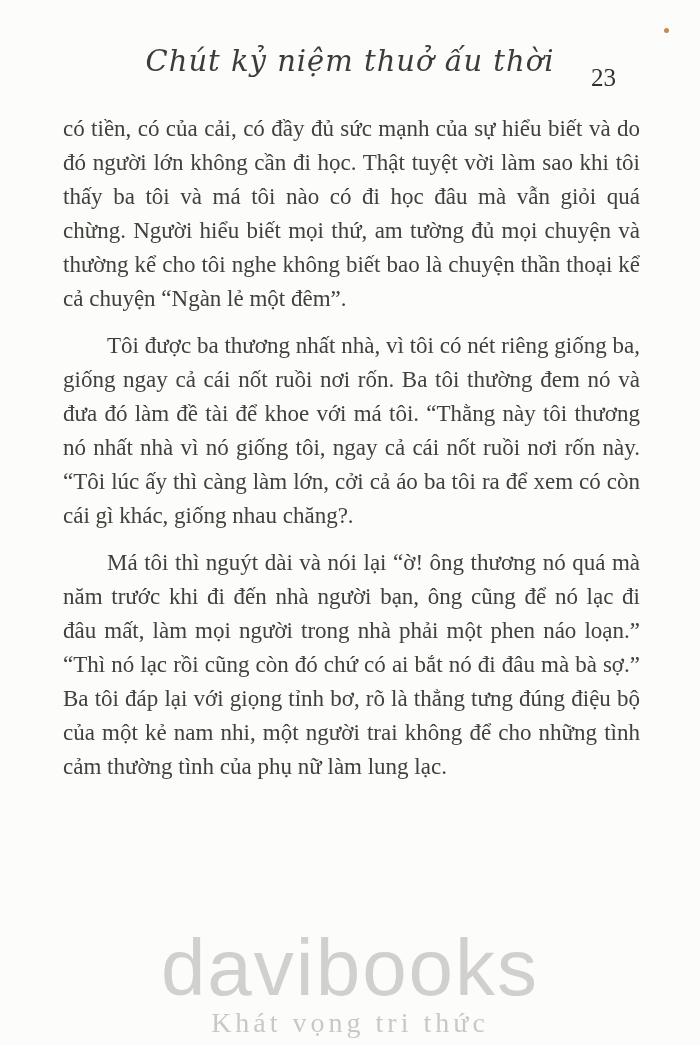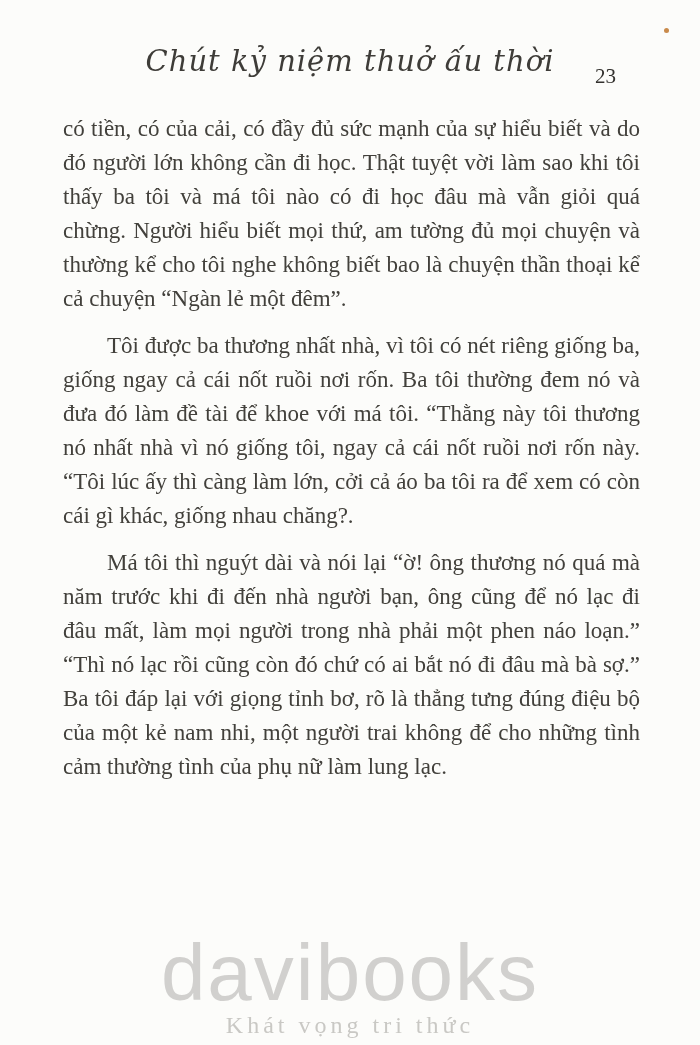--- a/index.html
+++ b/index.html
@@ -23,21 +23,21 @@
     font-style: italic;
     font-size: 29px;
     color: #3e3c38;
     letter-spacing: 1px;
     font-family: "DejaVu Serif", serif;
   }
   .page-num {
     position: absolute;
     top: 64px;
     right: 84px;
-    font-size: 21px;
+    font-size: 25px;
     color: #33312e;
     text-align: right;
   }
 
   .body-text {
     position: relative;
     z-index: 2;
     margin: 34px 60px 0 63px;
     font-size: 23px;
     line-height: 34px;
@@ -57,21 +57,21 @@
     pointer-events: none;
   }
   .wm-name {
     font-size: 80px;
     line-height: 74px;
     letter-spacing: 2px;
     color: rgba(158, 156, 152, 0.45);
     font-family: Liberation Sans, sans-serif;
   }
   .wm-slogan {
-    font-size: 24px;
+    font-size: 28px;
     margin-top: 2px;
     letter-spacing: 4px;
     color: rgba(158, 156, 152, 0.55);
   }
 
   .ink-speck {
     position: absolute;
     top: 28px;
     right: 31px;
     width: 5px;

